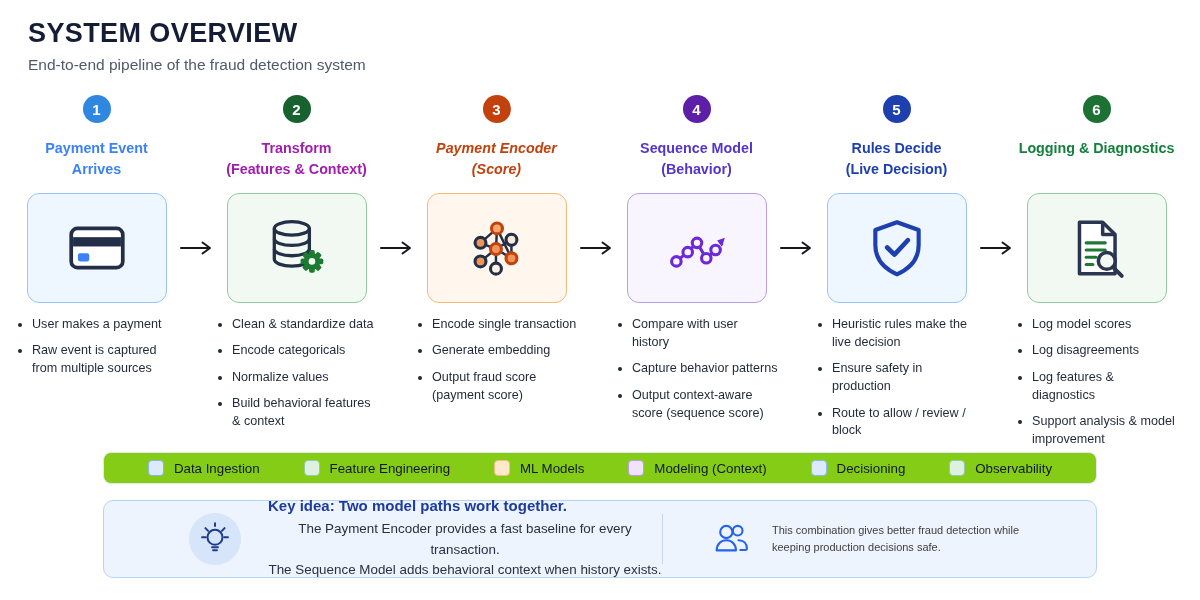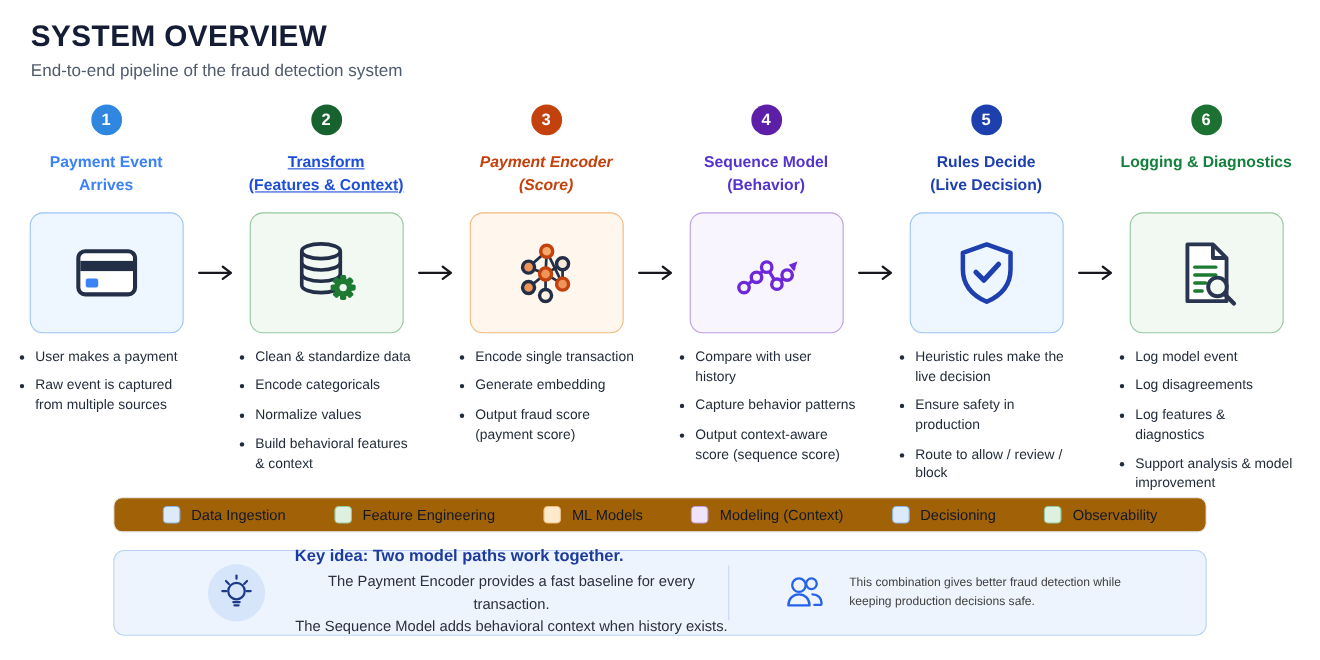--- a/index.html
+++ b/index.html
@@ -38,21 +38,21 @@
   .bullets {
     width: 163px; margin-top: 13px; padding-left: 17px;
     font-size: 12.6px; color: #1f2937; list-style: disc;
   }
   .bullets li { margin-bottom: 8.5px; line-height: 1.42; }
   .arrow-cell { width: 33px; flex-shrink: 0; display: flex; justify-content: center; margin-top: 146px; }
 
   
   .legend {
     position: absolute; left: 103px; top: 452px; width: 994px; height: 32px;
-    background: #a16207; border: 1px solid #e4e7ec; border-radius: 8px;
+    background: #84cc16; border: 1px solid #e4e7ec; border-radius: 8px;
     display: flex; align-items: center; justify-content: space-evenly;
   }
   .legend-item { display: flex; align-items: center; gap: 10px; }
   .legend-swatch { width: 16px; height: 16px; border-radius: 4px; border: 1.5px solid; }
   .legend-label { font-size: 13.3px; color: #111827; }
 
   
   .key-panel {
     position: absolute; left: 103px; top: 500px; width: 994px; height: 78px;
     background: #edf4fe; border: 1px solid #b9d3f3; border-radius: 10px;
@@ -100,21 +100,21 @@
   </div>
 
   <div class="arrow-cell">
     <svg width="33" height="14" viewBox="0 0 33 14">
       <path d="M1 7 H29 M22.5 1.5 L30 7 L22.5 12.5" stroke="#16181d" stroke-width="2" fill="none" stroke-linecap="round" stroke-linejoin="round"></path>
     </svg>
   </div>
 
   <div class="stage">
     <div class="badge" style="background: rgb(24, 98, 48);">2</div>
-    <div class="stage-title" style="color: #1d4ed8; text-decoration: underline;">
+    <div class="stage-title" style="color: #a21caf;">
       <div>Transform</div>
       <div>(Features &amp; Context)</div>
     </div>
     <div class="card" style="background: rgb(242, 248, 242); border-color: rgb(146, 201, 160);">
       <svg width="66" height="66" viewBox="0 0 64 64">
         <g fill="none" stroke="#232e47" stroke-width="3.2">
           <ellipse cx="27" cy="13" rx="17" ry="6.5"></ellipse>
           <path d="M10 13 V43 c0 3.6 7.6 6.5 17 6.5 s17 -2.9 17 -6.5 V13"></path>
           <path d="M10 23 c0 3.6 7.6 6.5 17 6.5 s17 -2.9 17 -6.5"></path>
           <path d="M10 33 c0 3.6 7.6 6.5 17 6.5 s17 -2.9 17 -6.5"></path>
@@ -245,21 +245,21 @@
           <path d="M21.5 27 H40"></path>
           <path d="M21.5 34 H40"></path>
           <path d="M21.5 41 H31"></path>
           <path d="M21.5 48 H28"></path>
         </g>
         <circle cx="41.5" cy="44.5" r="8.2" fill="#f2f8f2" stroke="#2a3550" stroke-width="3.4"></circle>
         <path d="M47.5 50.5 L56 59" stroke="#2a3550" stroke-width="3.8" stroke-linecap="round"></path>
       </svg>
     </div>
     <ul class="bullets">
-      <li>Log model event</li>
+      <li>Log model scores</li>
       <li>Log disagreements</li>
       <li>Log features &amp; diagnostics</li>
       <li>Support analysis &amp; model improvement</li>
     </ul>
   </div>
 </div>
 
 <div class="legend">
   <div class="legend-item">
     <span class="legend-swatch" style="background: rgb(220, 234, 252); border-color: rgb(133, 182, 240);"></span>

